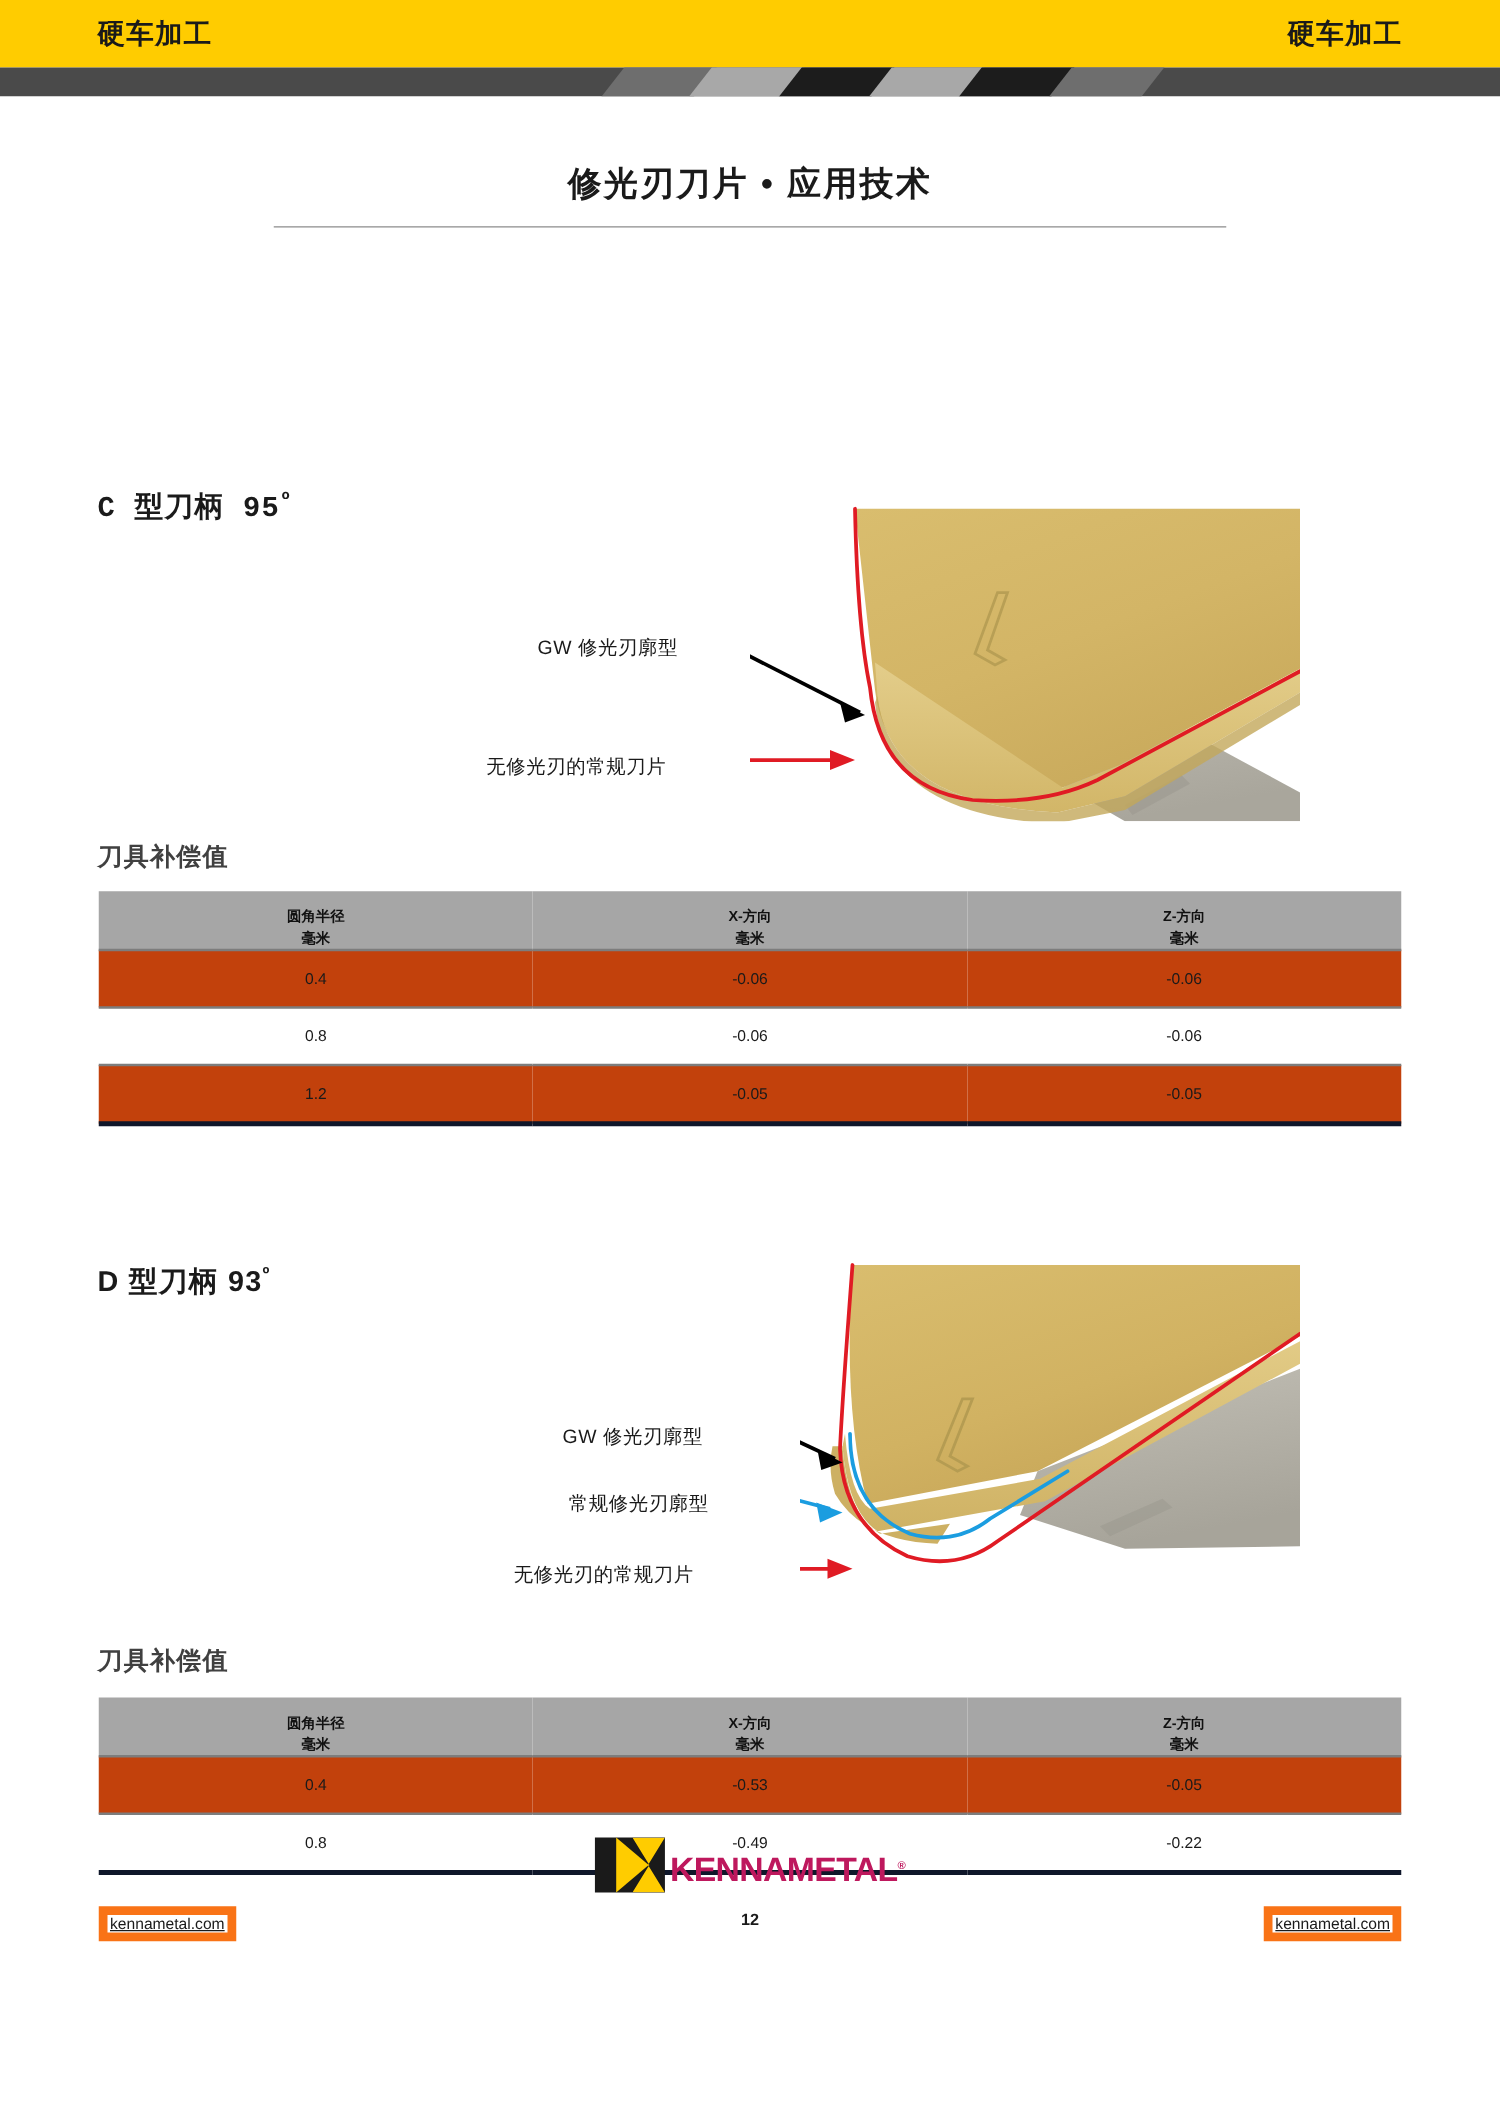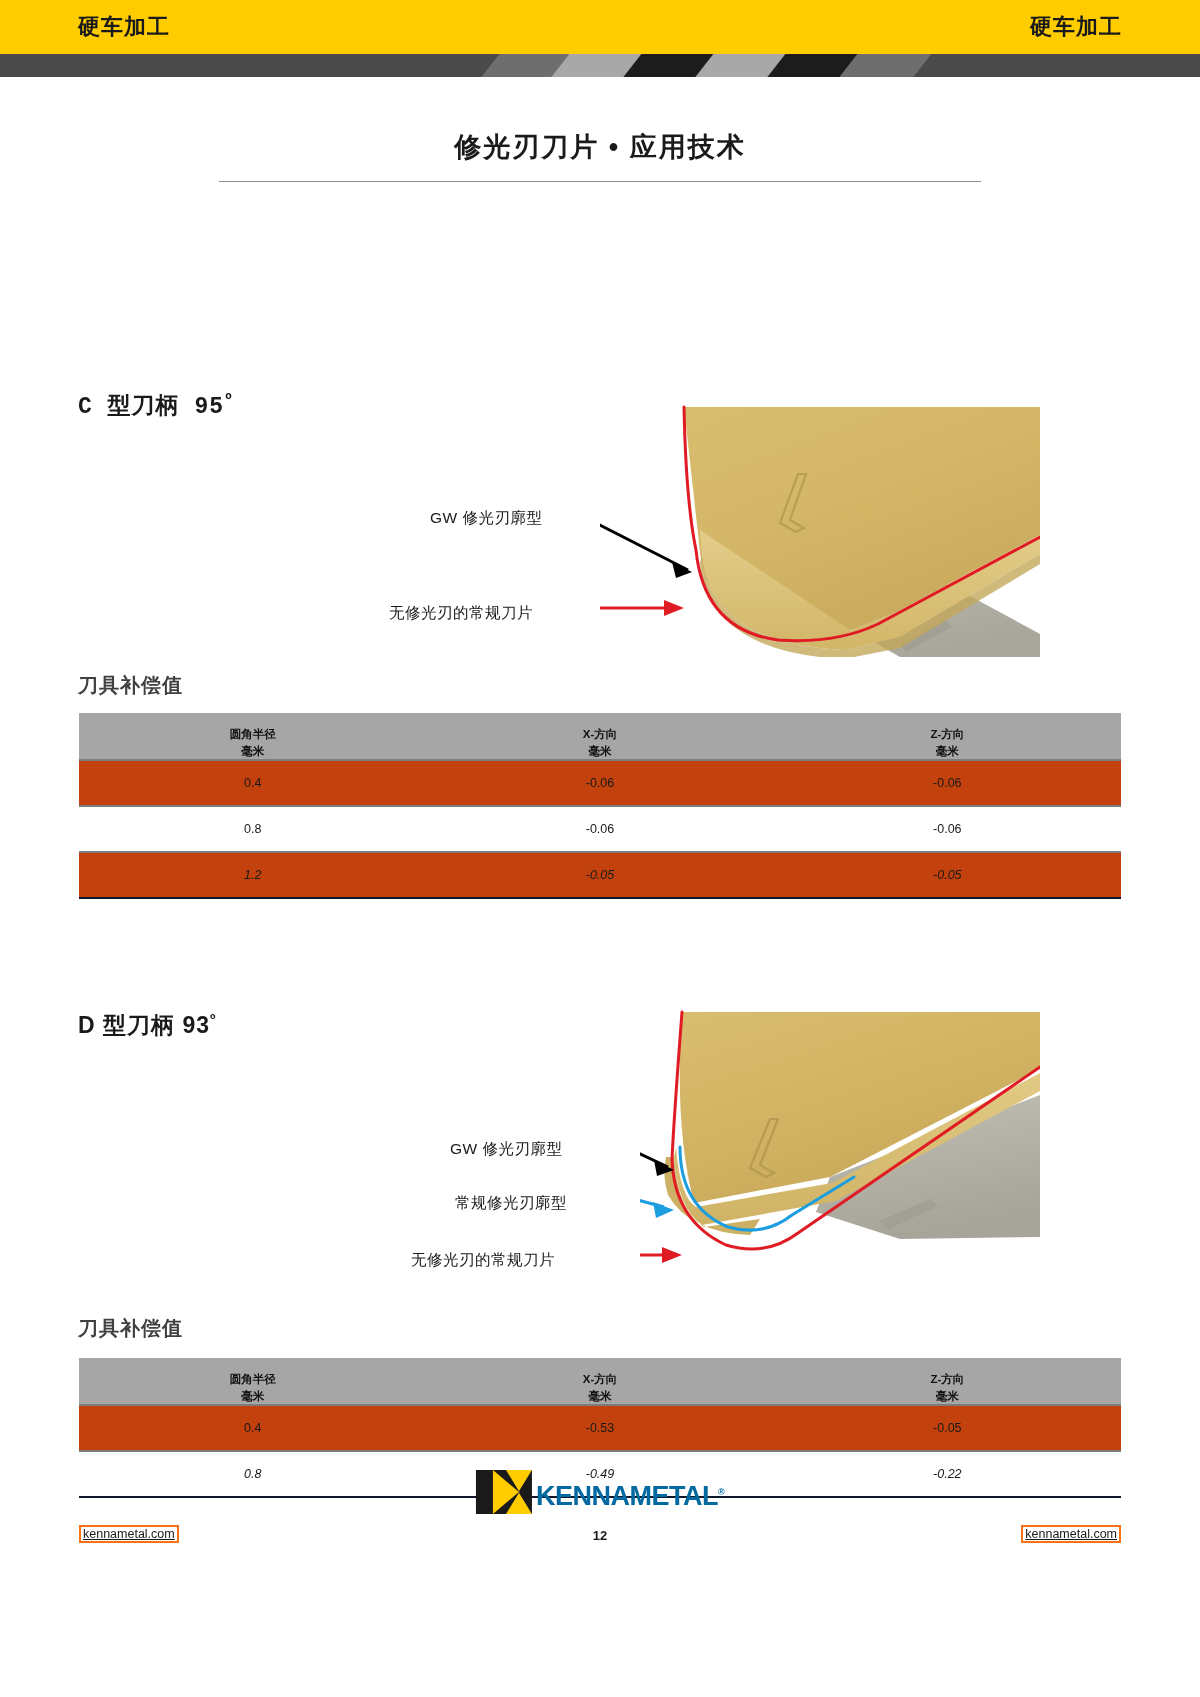--- a/index.html
+++ b/index.html
@@ -118,21 +118,21 @@
   }
   .comp-table th .unit { font-weight: 700; display: block; }
   .comp-table td {
     font-size: 12.5px;
     text-align: center;
     padding: 15px 0;
     color: #1a1a1a;
     border-top: 2px solid #7d7d7d;
   }
   .comp-table tbody tr.alt td { background: #c2410c; }
-  .comp-table tbody tr:last-child td { border-bottom: 2px solid #0f172a; font-style: italic; }
+  .comp-table tbody tr:last-child td { border-bottom: 4px solid #0f172a; }
 
   
   .page-footer { position: absolute; left: 0; width: 1200px; }
   .km-logo {
     position: absolute;
     left: 50%;
     transform: translateX(-50%);
     display: flex;
     align-items: stretch;
     height: 44px;
@@ -162,38 +162,38 @@
     width: 26px; height: 44px;
     background: #FFCC00;
     clip-path: polygon(0 0, 100% 0, 48% 50%, 100% 100%, 0 100%, 52% 50%);
   }
   .km-word {
     font-size: 27px;
     font-weight: 700;
     letter-spacing: -0.5px;
     line-height: 44px;
     margin-left: 4px;
-    color: #0369a1;
+    color: #be185d;
   }
   .km-word sup { font-size: 9px; vertical-align: super; }
 
   .page-number {
     position: absolute;
     left: 50%;
     transform: translateX(-50%);
     font-size: 13px;
     font-weight: 700;
     color: #1a1a1a;
   }
   .site-link {
     position: absolute;
     font-size: 12.5px;
     color: #1a1a1a;
     text-decoration: underline;
-    border: 2px solid #f97316;
+    border: 7px solid #f97316;
     padding: 0 2px;
     background: #fff;
     white-space: nowrap;
   }
 </style>
 </head>
 <body>
 
 <div class="page-header">
   <span class="hdr-text hdr-left">硬车加工</span>

